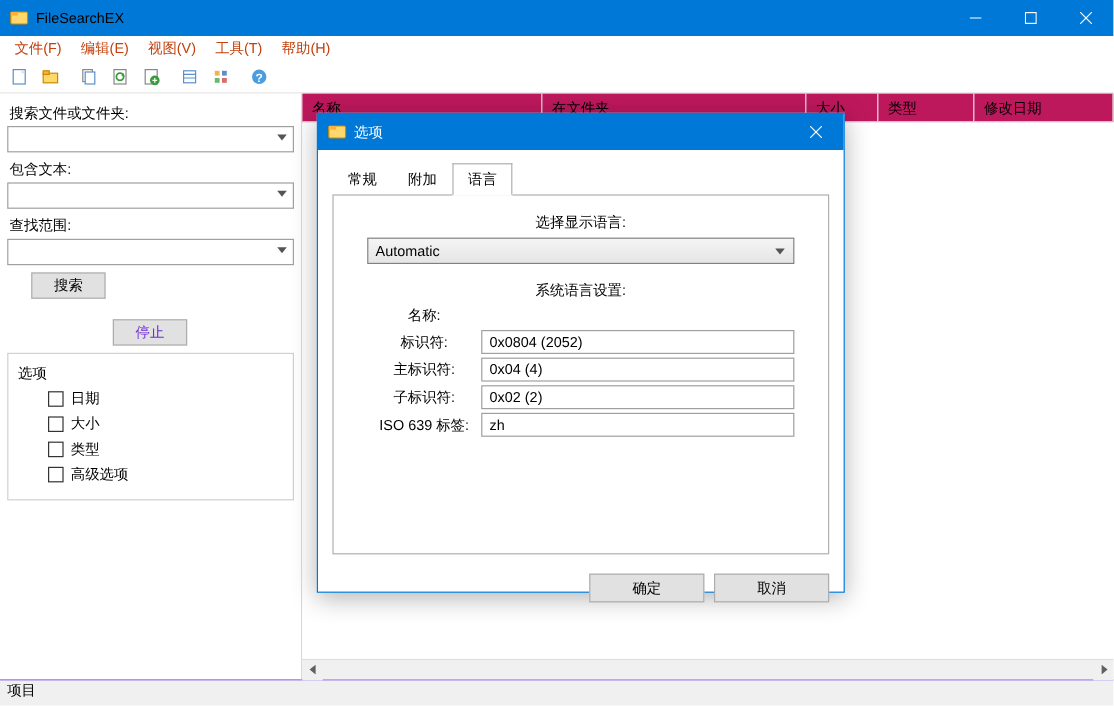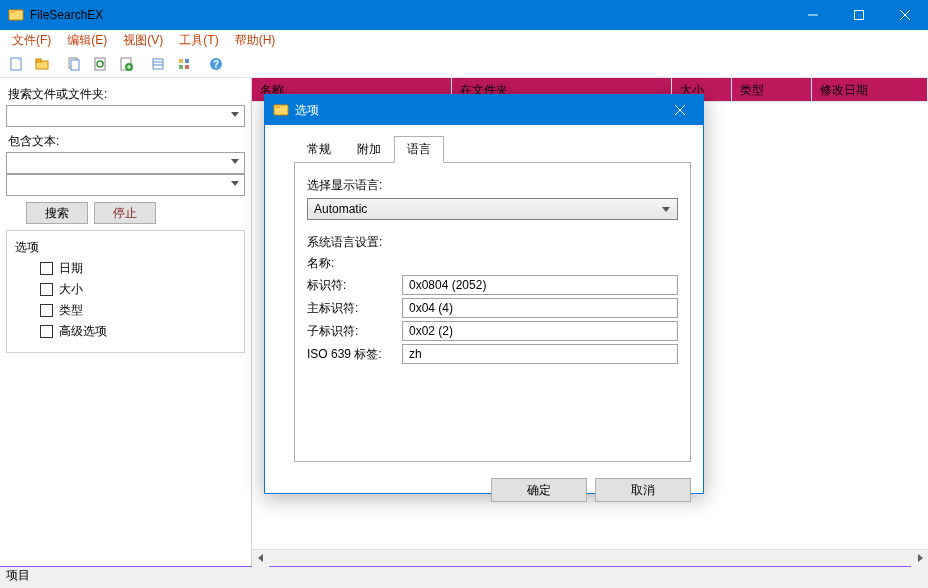--- a/index.html
+++ b/index.html
@@ -19,21 +19,21 @@
 .toolbar .sep { width: 4px; }
 
 .workspace { display: flex; height: calc(100% - 30px - 20px - 28px - 22px); }
 
 .leftpanel { width: 252px; border-right: 1px solid #d0d0d0; background: #fff; padding: 6px 6px; }
 .leftpanel .lbl { font-size: 12px; margin: 2px 0 2px 2px; }
 .combo { width: 100%; height: 22px; border: 1px solid #a0a0a0; background: #fff; display: flex; align-items: center; position: relative; }
 .combo .chev { position: absolute; right: 4px; top: 3px; }
 .btnrow { display: flex; gap: 6px; margin: 6px 0 6px 20px; }
 .btn-small { width: 62px; height: 22px; border: 1px solid #adadad; background: #e1e1e1; font-size: 12px; display: flex; align-items: center; justify-content: center; }
-.btn-small.disabled { color: #7f1d1d; }
+.btn-small.disabled { color: #6d28d9; margin-top: 39px; }
 .options-box { border: 1px solid #d0d0d0; padding: 6px 6px 8px 6px; margin-top: 4px; }
 .chkrow { display: flex; align-items: center; gap: 6px; margin: 4px 2px; font-size: 12px; padding-left: 25px; }
 .chkrow .chk { width: 13px; height: 13px; border: 1px solid #333; background: #fff; }
 
 .rightpanel { flex: 1; background: #fff; position: relative; display: flex; flex-direction: column; }
 .colheader { height: 24px; display: flex; background: #be185d; border-bottom: 1px solid #e5e5e5; }
 .colheader .col { padding: 4px 8px; font-size: 12px; border-right: 1px solid #e5e5e5; }
 .listarea { flex: 1; position: relative; background: #fff; }
 
 .hscroll { height: 17px; background: #f0f0f0; display: flex; align-items: center; border-top: 1px solid #ddd; }
@@ -41,25 +41,25 @@
 .hscroll .track { flex: 1; }
 
 .statusbar { height: 36px; border-top: 1px solid #8b5cf6; background: #f0f0f0; display: flex; align-items: flex-start; padding-left: 6px; font-size: 12px; }
 
 
 .dialog { position: absolute; left: 264px; top: 94px; width: 440px; height: 400px; background: #fff; box-shadow: 0 4px 20px rgba(0,0,0,0.3); border: 1px solid #0078d7; display: flex; flex-direction: column; }
 .dialog .dtitle { height: 30px; background: #0078d7; color: #fff; display: flex; align-items: center; }
 .dialog .dtitle .icon { width: 16px; height: 16px; margin: 0 6px 0 8px; display:flex; align-items:center; justify-content:center; }
 .dialog .dtitle .t { flex: 1; font-size: 12px; }
 .dialog .dtitle .close { width: 46px; height: 30px; display: flex; align-items: center; justify-content: center; }
-.dialog .dbody { flex: 1; padding: 10px 12px 8px 12px; margin-left: 17px; }
+.dialog .dbody { flex: 1; padding: 10px 12px 8px 12px; }
 .tabs { display: flex; margin-bottom: 0; }
 .tab { padding: 4px 12px; font-size: 12px; border: 1px solid transparent; border-bottom: none; position: relative; top: 1px; }
 .tab.active { border: 1px solid #b0b0b0; border-bottom: 1px solid #fff; background: #fff; }
-.tabcontent { border: 1px solid #b0b0b0; padding: 10px 12px; height: 300px; }
+.tabcontent { border: 1px solid #b0b0b0; padding: 10px 28px; height: 300px; text-align: center; }
 .field-label { font-size: 12px; margin: 4px 0 4px 0; }
 .lang-combo { width: 100%; height: 22px; border: 1px solid #808080; background: linear-gradient(#f5f5f5,#e5e5e5); display: flex; align-items: center; padding: 0 6px; position: relative; font-size: 12px; }
 .lang-combo .chev { position: absolute; right: 6px; }
 .info-row { display: flex; align-items: center; margin: 3px 0; }
 .info-row .k { width: 95px; font-size: 12px; }
 .info-row .v { flex: 1; height: 20px; border: 1px solid #a0a0a0; background: #fff; padding: 2px 6px; font-size: 12px; display: flex; align-items: center; }
 .dbuttons { display: flex; justify-content: flex-end; gap: 8px; padding: 8px 12px; }
 .dbtn { width: 96px; height: 24px; border: 1px solid #adadad; background: #e1e1e1; font-size: 12px; display: flex; align-items: center; justify-content: center; }
 
 svg { display: block; }
@@ -175,20 +175,21 @@
         </span>
     </div>
     <div class="lbl" style="margin-top:6px;">包含文本:</div>
     <div class="combo">
       <span class="chev">
           <svg width="10" height="10">
             <polygon points="1,3 9,3 5,8" fill="#555"></polygon>
           </svg>
         </span>
     </div>
+    <div class="lbl" style="margin-top:6px;">查找范围:</div>
     <div class="combo">
       <span class="chev">
           <svg width="10" height="10">
             <polygon points="1,3 9,3 5,8" fill="#555"></polygon>
           </svg>
         </span>
     </div>
     <div class="btnrow">
       <div class="btn-small">搜索</div>
       <div class="btn-small disabled">停止</div>

